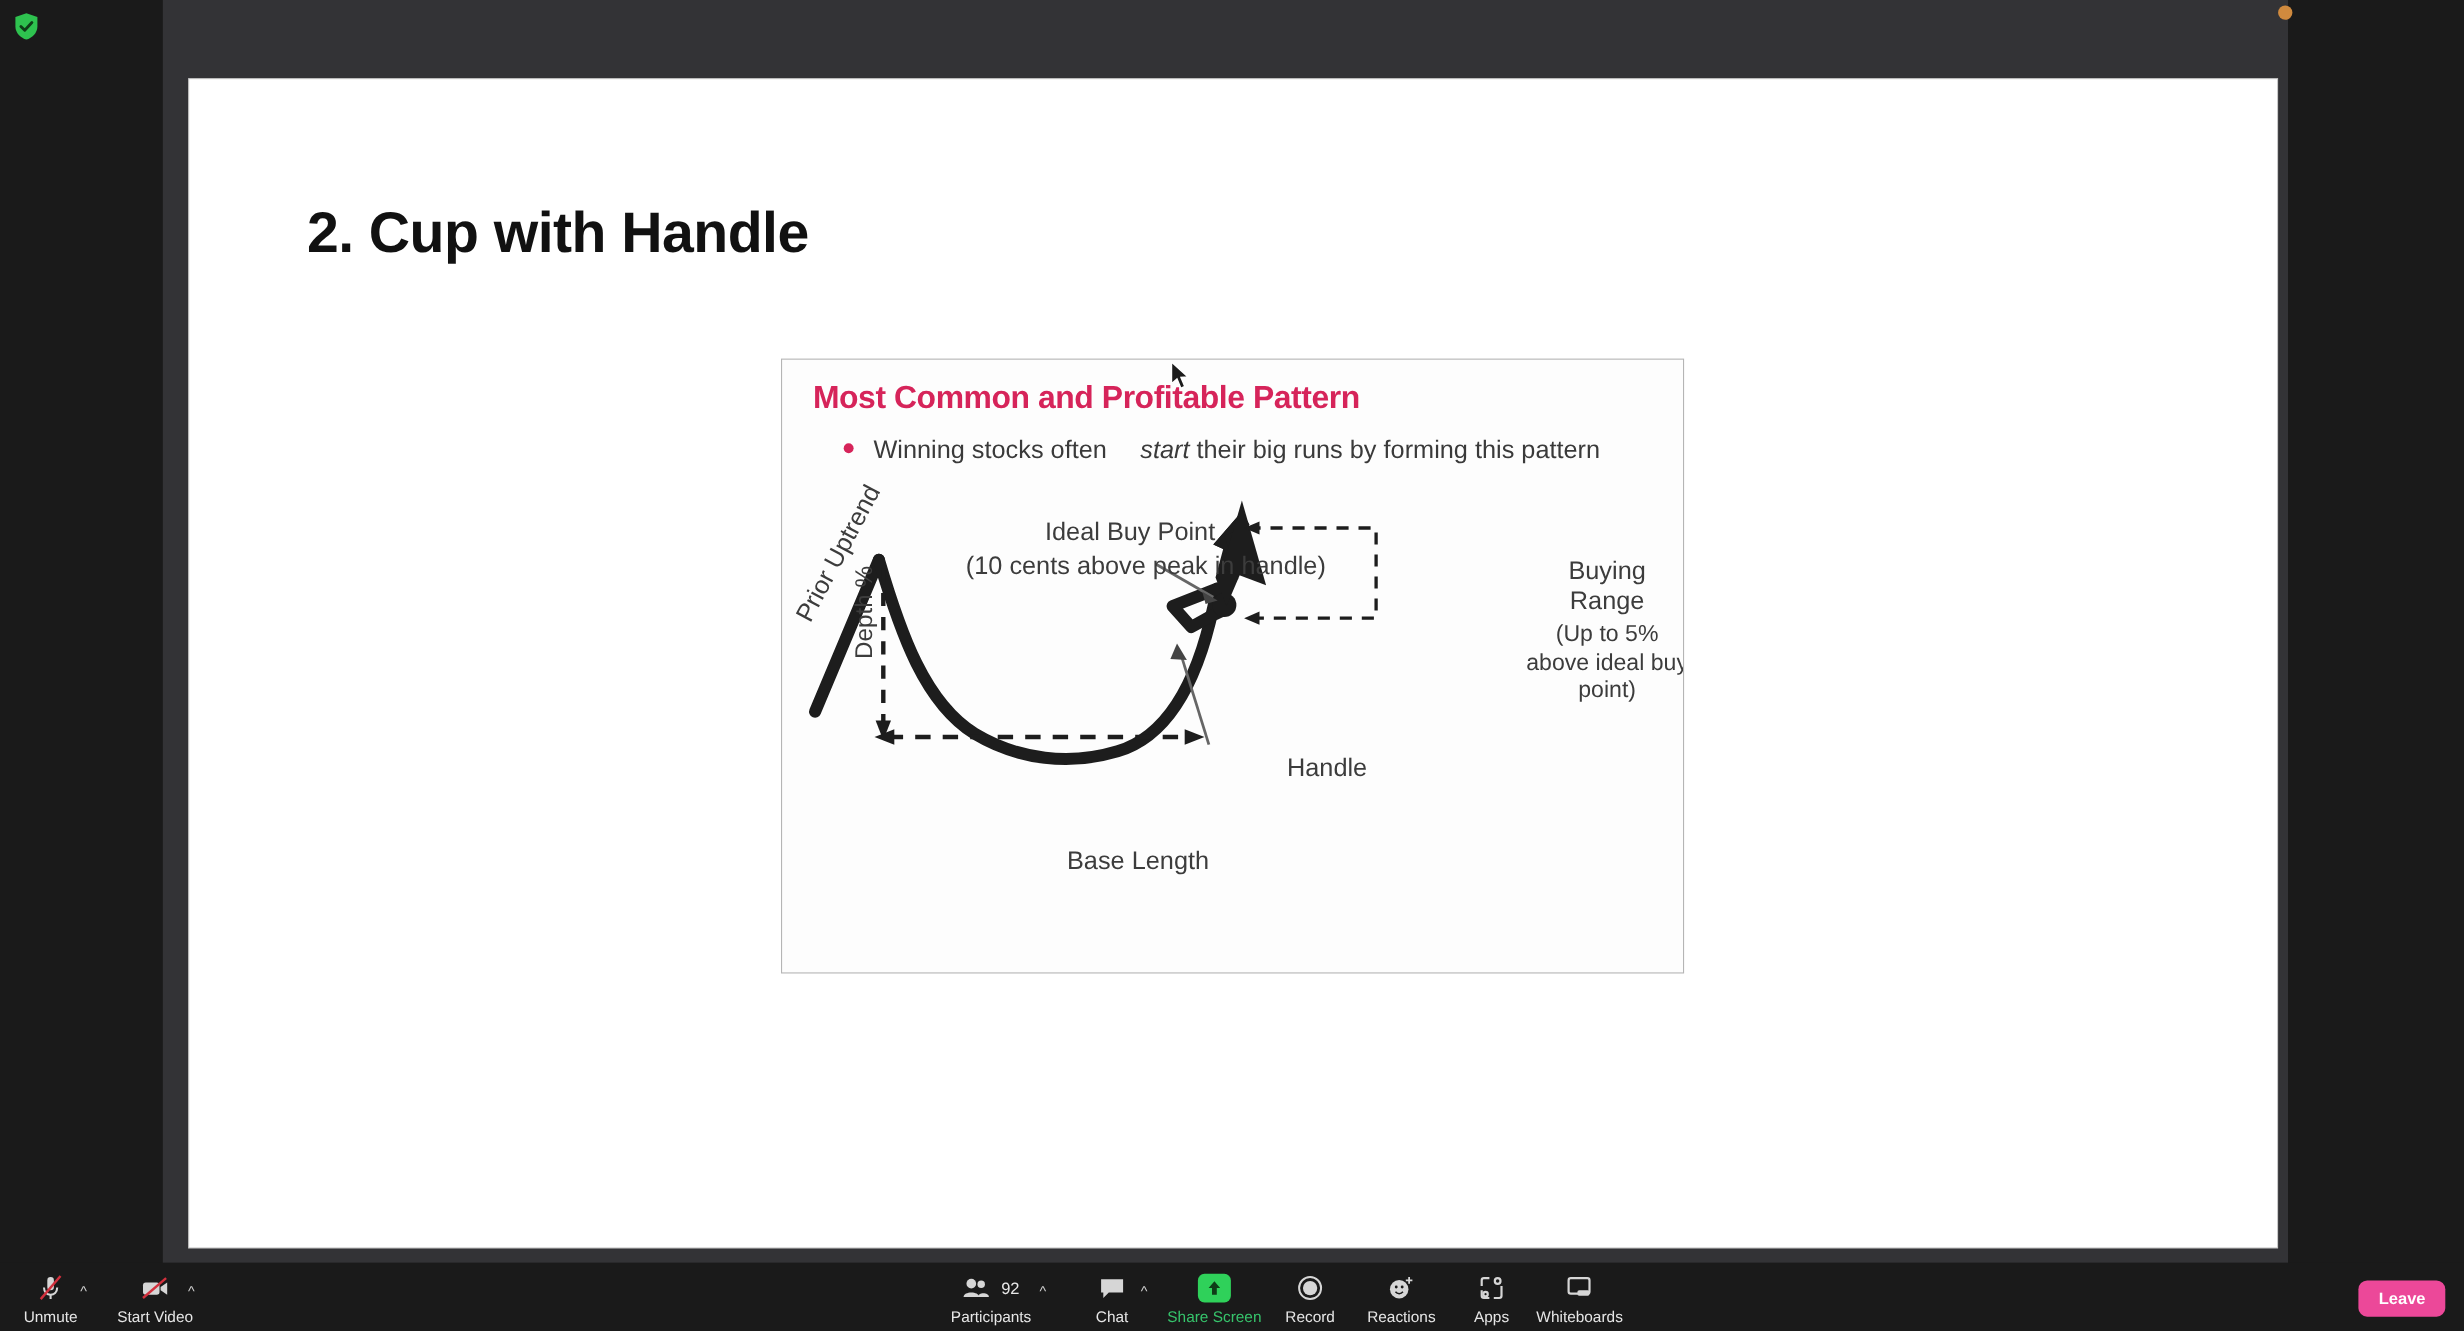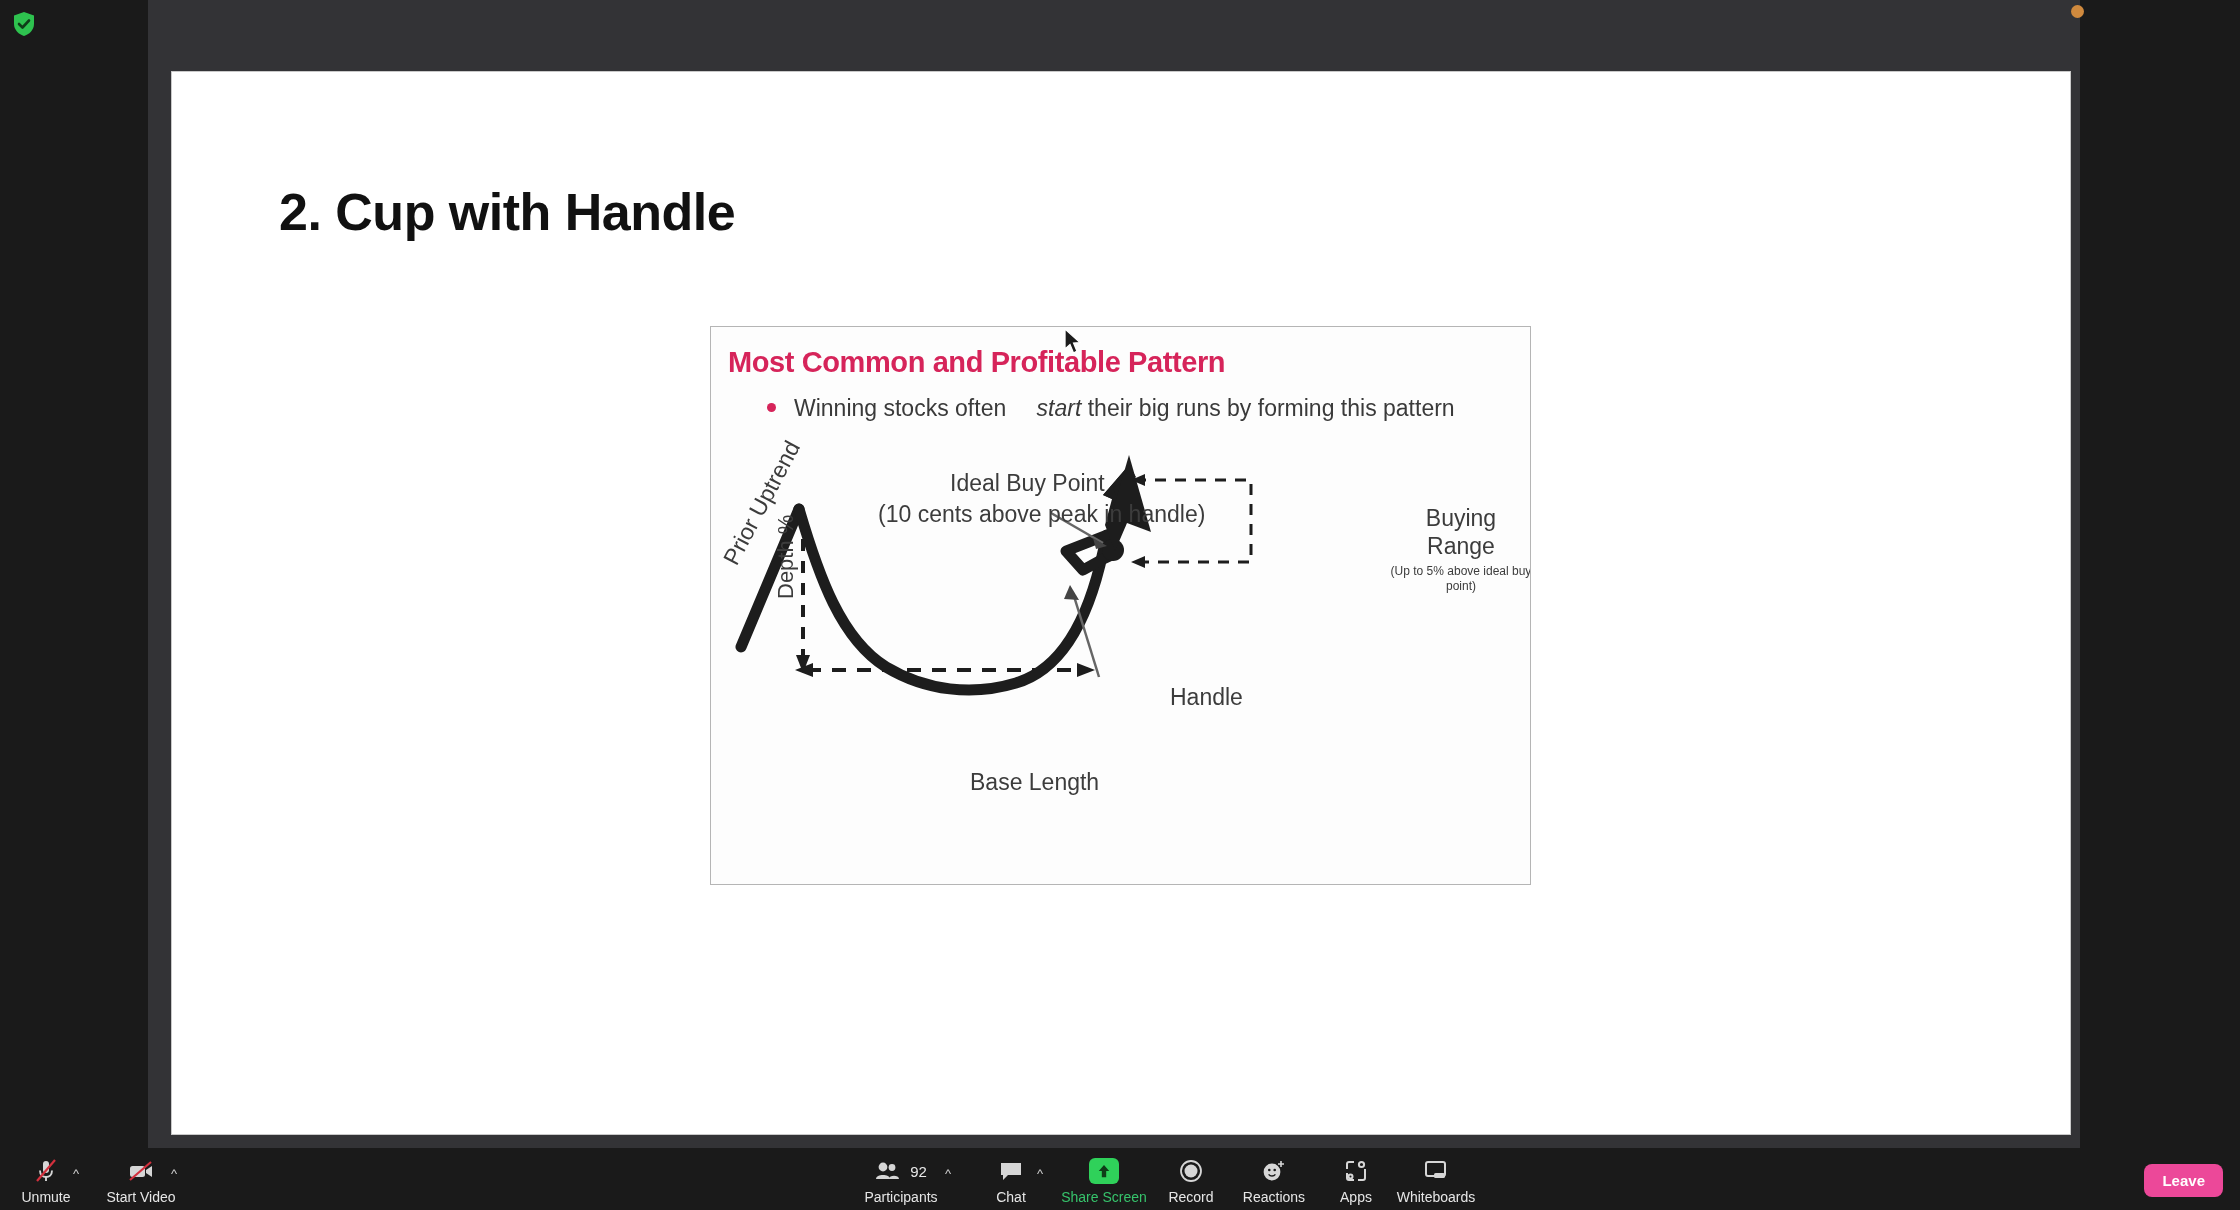--- a/index.html
+++ b/index.html
@@ -36,21 +36,21 @@
     font-family:"Liberation Sans", sans-serif;
   }
 
   
   #figure-frame{
     position:absolute;left:538px;top:254px;width:819px;height:557px;
     background:#fdfdfd;border:1px solid #b5b5b5;
     overflow:hidden;
   }
   #figure-heading{
-    position:absolute;left:17px;top:19px;
+    position:absolute;left:28px;top:19px;
     font-size:29px;font-weight:bold;color:#d6245a;
     font-family:"Liberation Sans", sans-serif;
     letter-spacing:-0.4px;
   }
   .fig-bullet{
     position:absolute;left:56px;
     font-size:23px;color:#3a3a3a;
     white-space:nowrap;
   }
   .fig-bullet .dot{
@@ -64,21 +64,21 @@
 
   .fig-label{
     position:absolute;color:#3c3c3c;
     font-family:"Liberation Sans", sans-serif;
     white-space:nowrap;
   }
   #label-ideal-buy-1{left:239px;top:143px;font-size:23px;}
   #label-ideal-buy-2{left:167px;top:174px;font-size:23px;}
   #label-buying-range-1{left:687px;top:178px;font-size:23px;text-align:center;width:126px;}
   #label-buying-range-2{left:687px;top:206px;font-size:23px;text-align:center;width:126px;}
-  #label-buying-range-3{left:672px;top:237px;font-size:12px;text-align:center;width:156px;white-space:normal;line-height:1.22;}
+  #label-buying-range-3{left:672px;top:237px;font-size:21px;text-align:center;width:156px;white-space:normal;line-height:1.22;}
   #label-handle{left:459px;top:357px;font-size:23px;}
   #label-base-length{left:259px;top:442px;font-size:23px;}
   #label-prior-uptrend{
     left:7px;top:230px;font-size:23px;
     transform:rotate(-62deg);transform-origin:left top;
   }
   #label-depth{
     left:62px;top:272px;font-size:22px;
     transform:rotate(-90deg);transform-origin:left top;
   }

